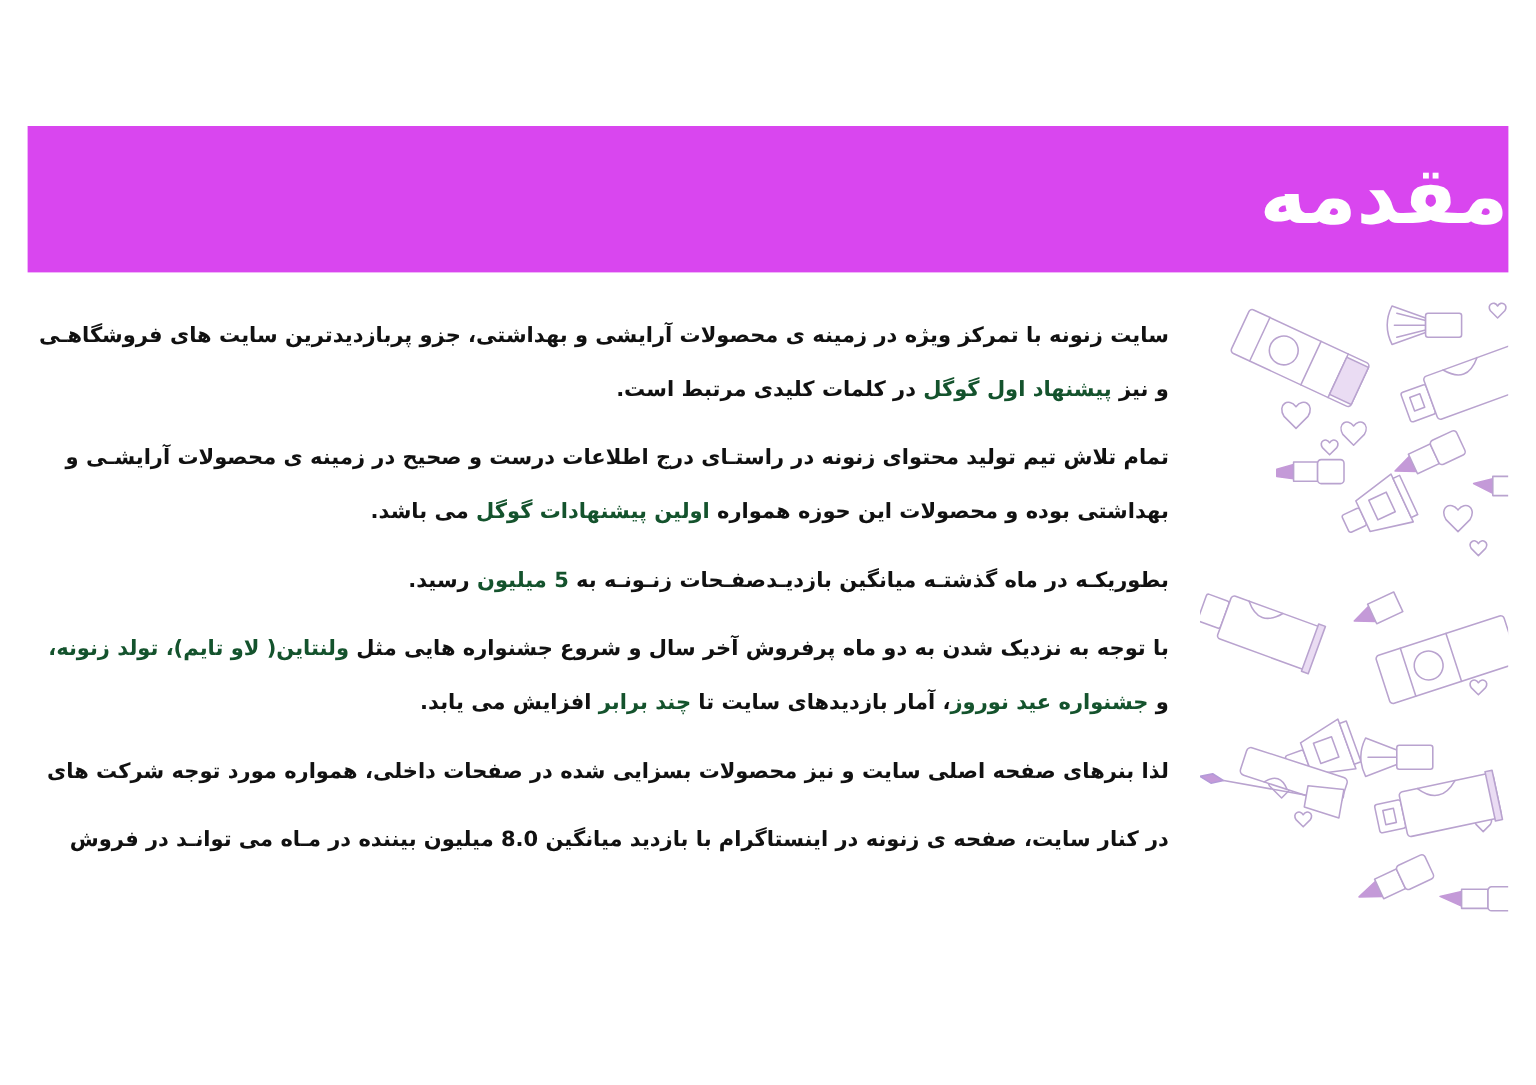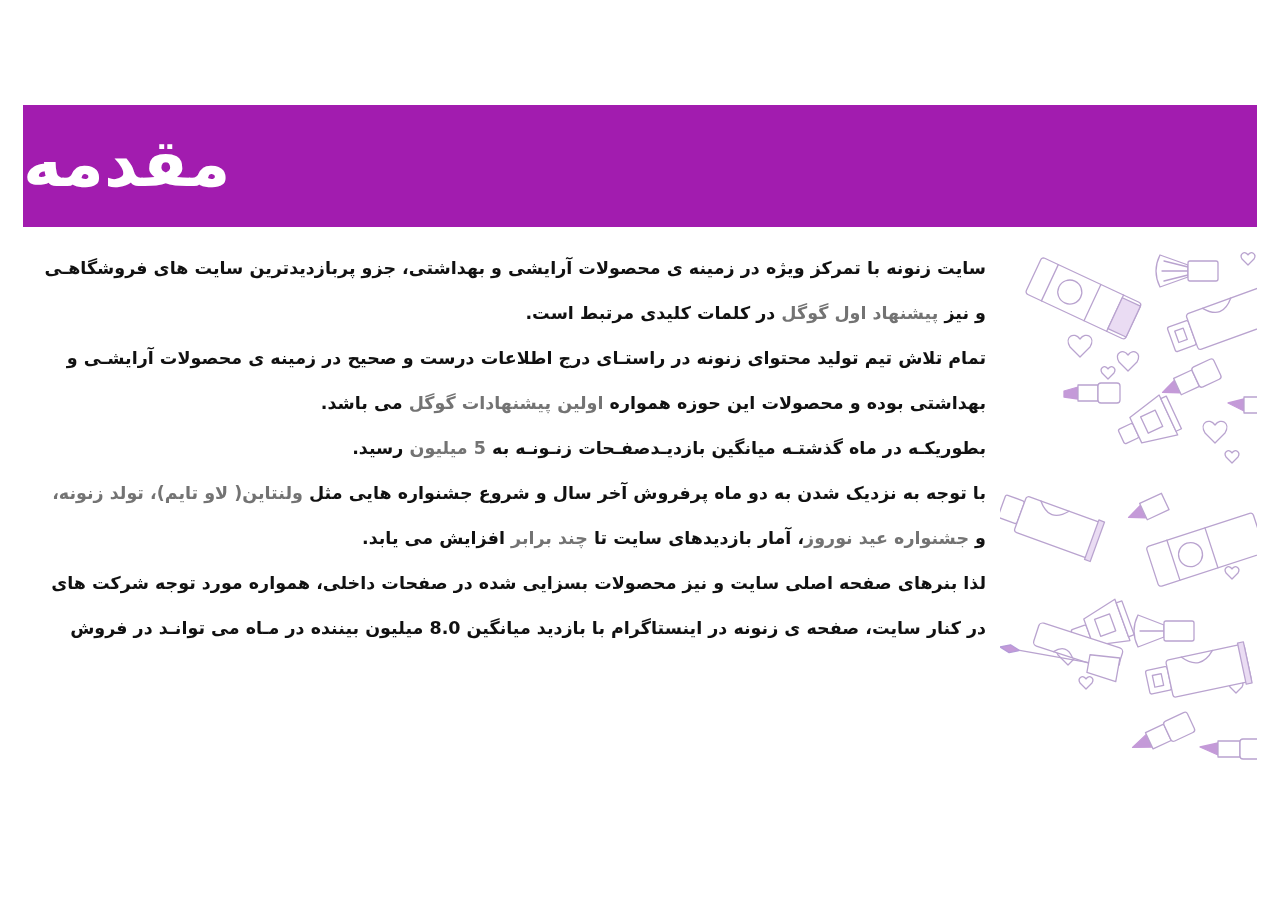--- a/index.html
+++ b/index.html
@@ -13,24 +13,24 @@
       position: relative;
       overflow: hidden;
       font-family: "DejaVu Sans", sans-serif;
     }
     .banner {
       position: absolute;
       left: 23px;
       top: 105px;
       width: 1234px;
       height: 122px;
-      background: #a21caf;
+      background: #d946ef;
       display: flex;
       align-items: center;
-      justify-content: flex-start;
+      justify-content: flex-end;
     }
     .banner-title {
       color: #ffffff;
       font-family: "DejaVu Sans", sans-serif;
       font-weight: bold;
       font-size: 66px;
       line-height: 1;
       direction: rtl;
       letter-spacing: 0;
       margin-top: -4px;
@@ -54,34 +54,34 @@
       top: 246px;
       width: 950px;
       direction: rtl;
       text-align: right;
       color: #111111;
       font-family: "DejaVu Sans", sans-serif;
       font-size: 17.5px;
       font-weight: 600;
     }
     .para {
-      margin: 0;
+      margin: 12px;
       padding: 0;
       line-height: 45px;
     }
     .line {
       display: block;
       white-space: nowrap;
       height: 45px;
       line-height: 45px;
       text-align: right;
     }
     .seg-bold {
       font-weight: bold;
-      color: #737373;
+      color: #14532d;
     }
   </style>
 </head>
 <body>
 
 <div class="banner">
   <div class="banner-title">مقدمه</div>
 </div>
 
 <div class="pattern">

